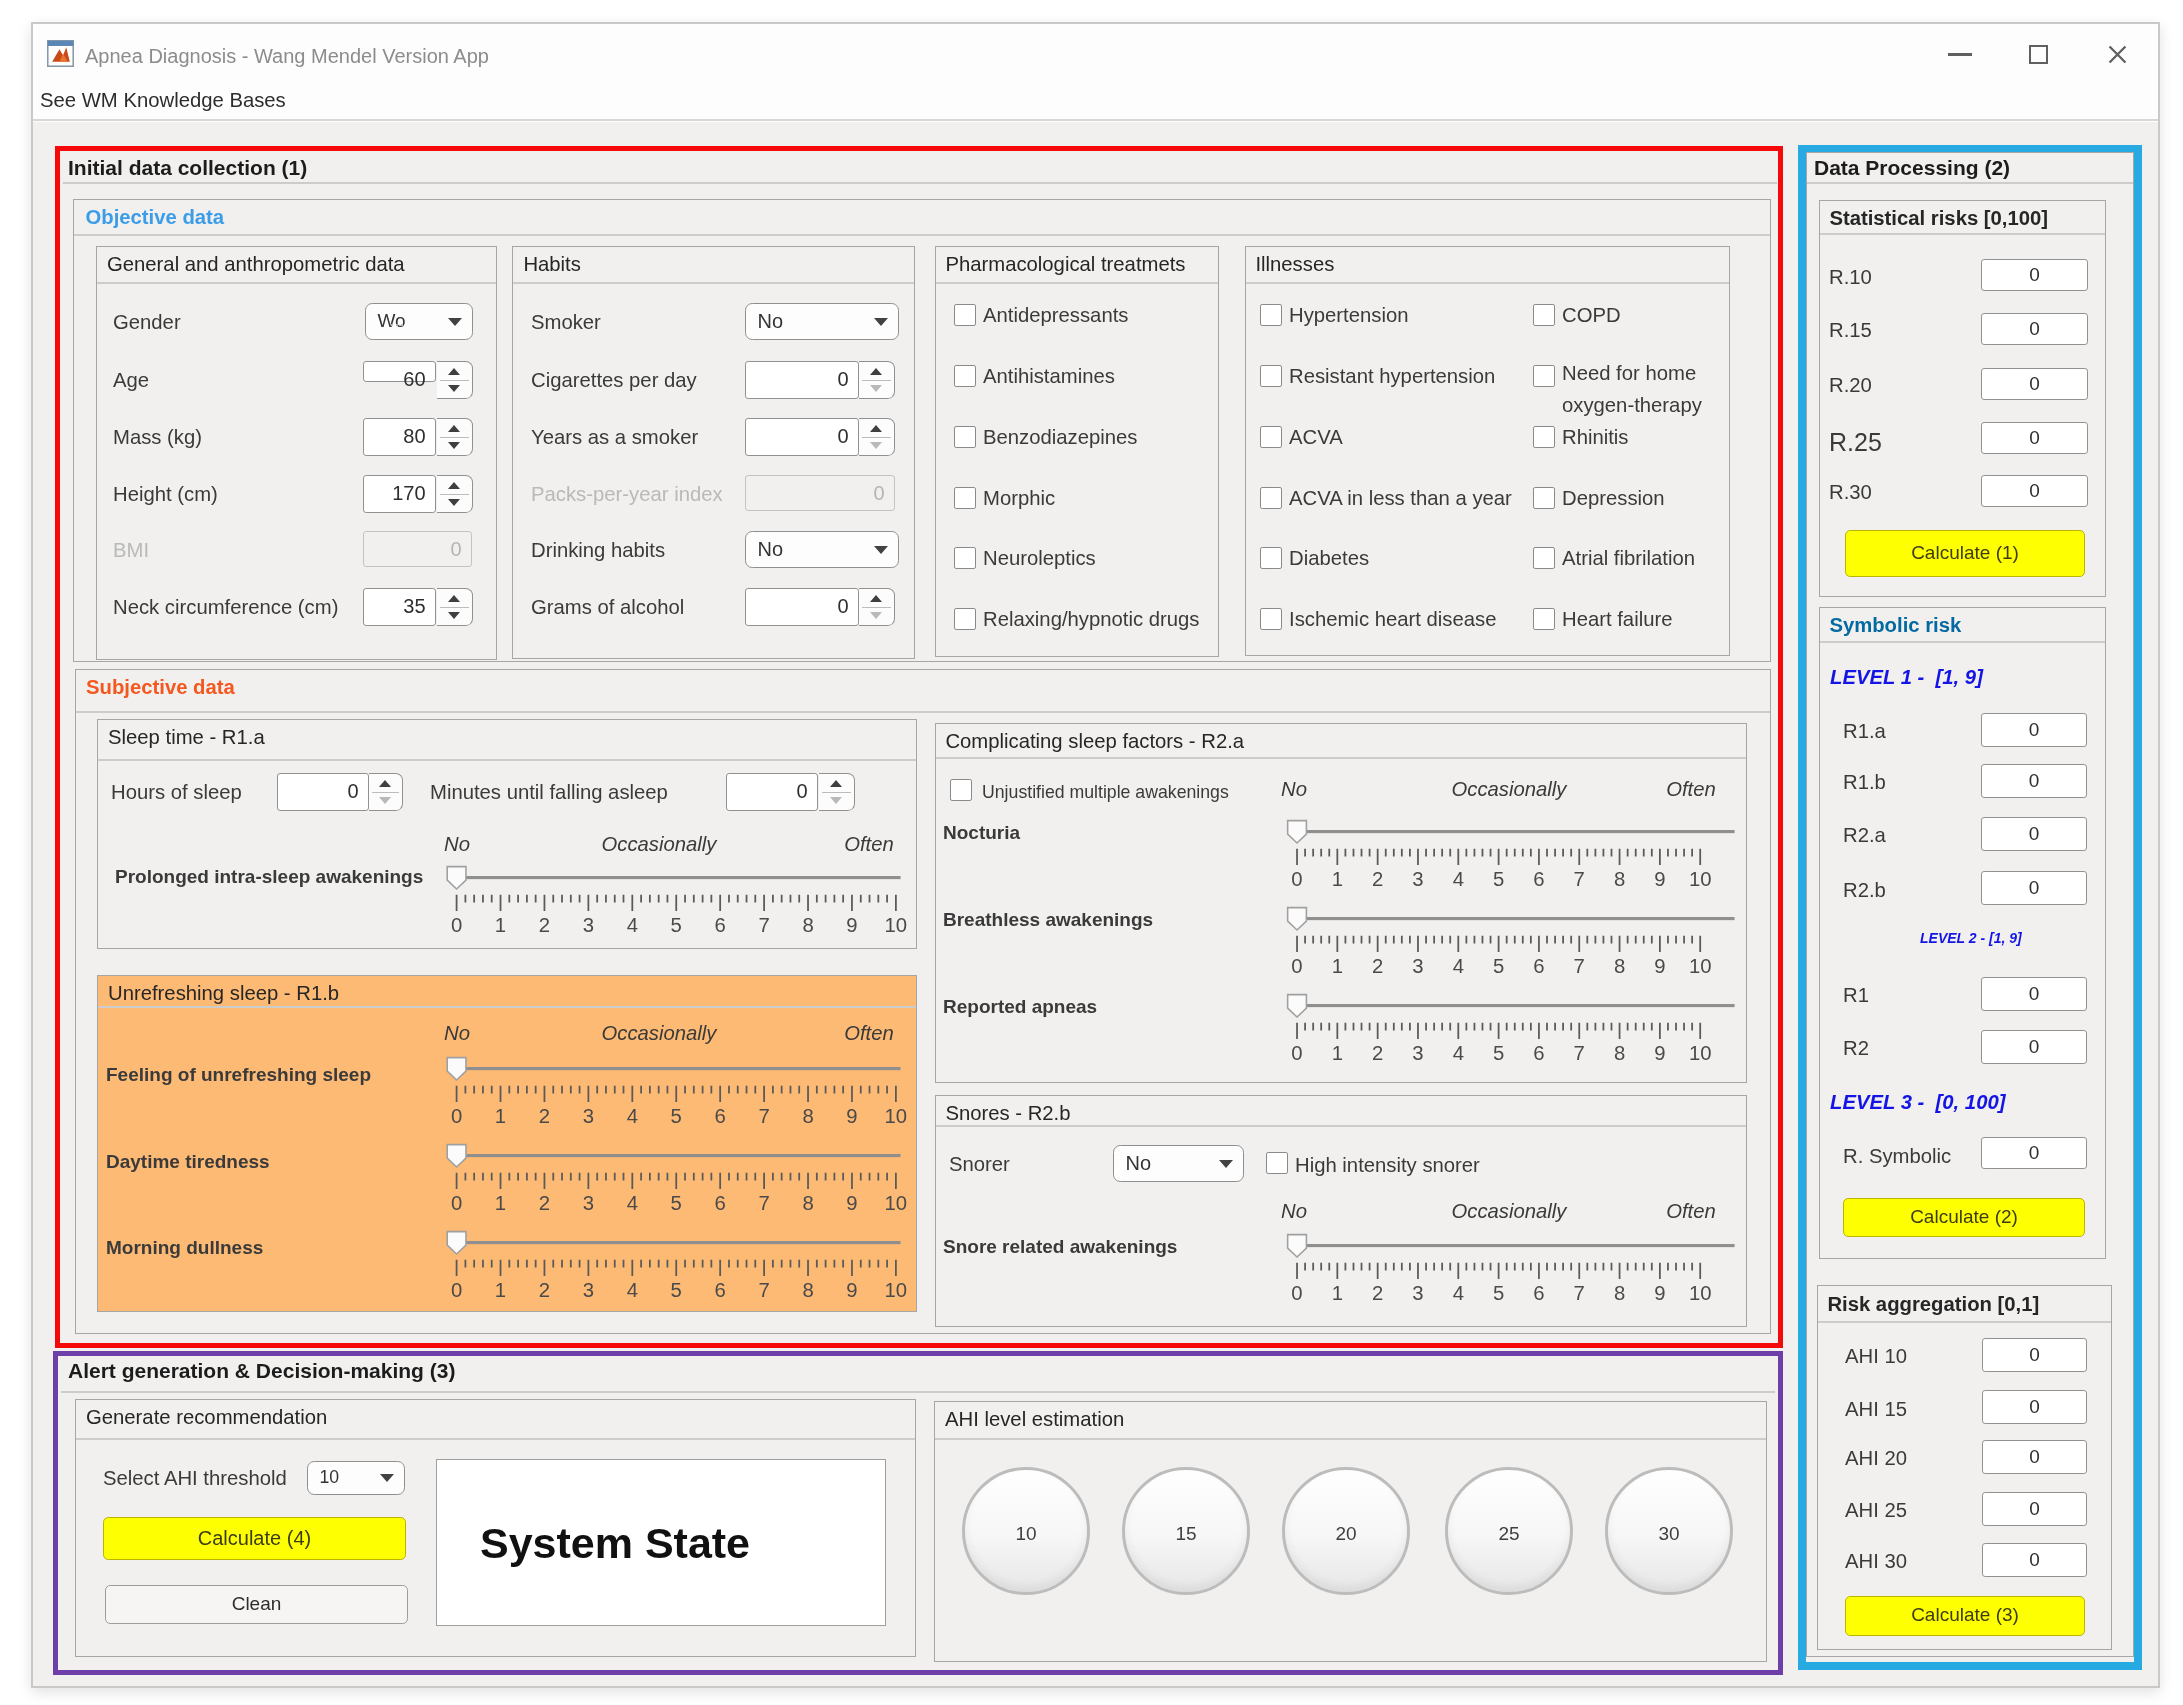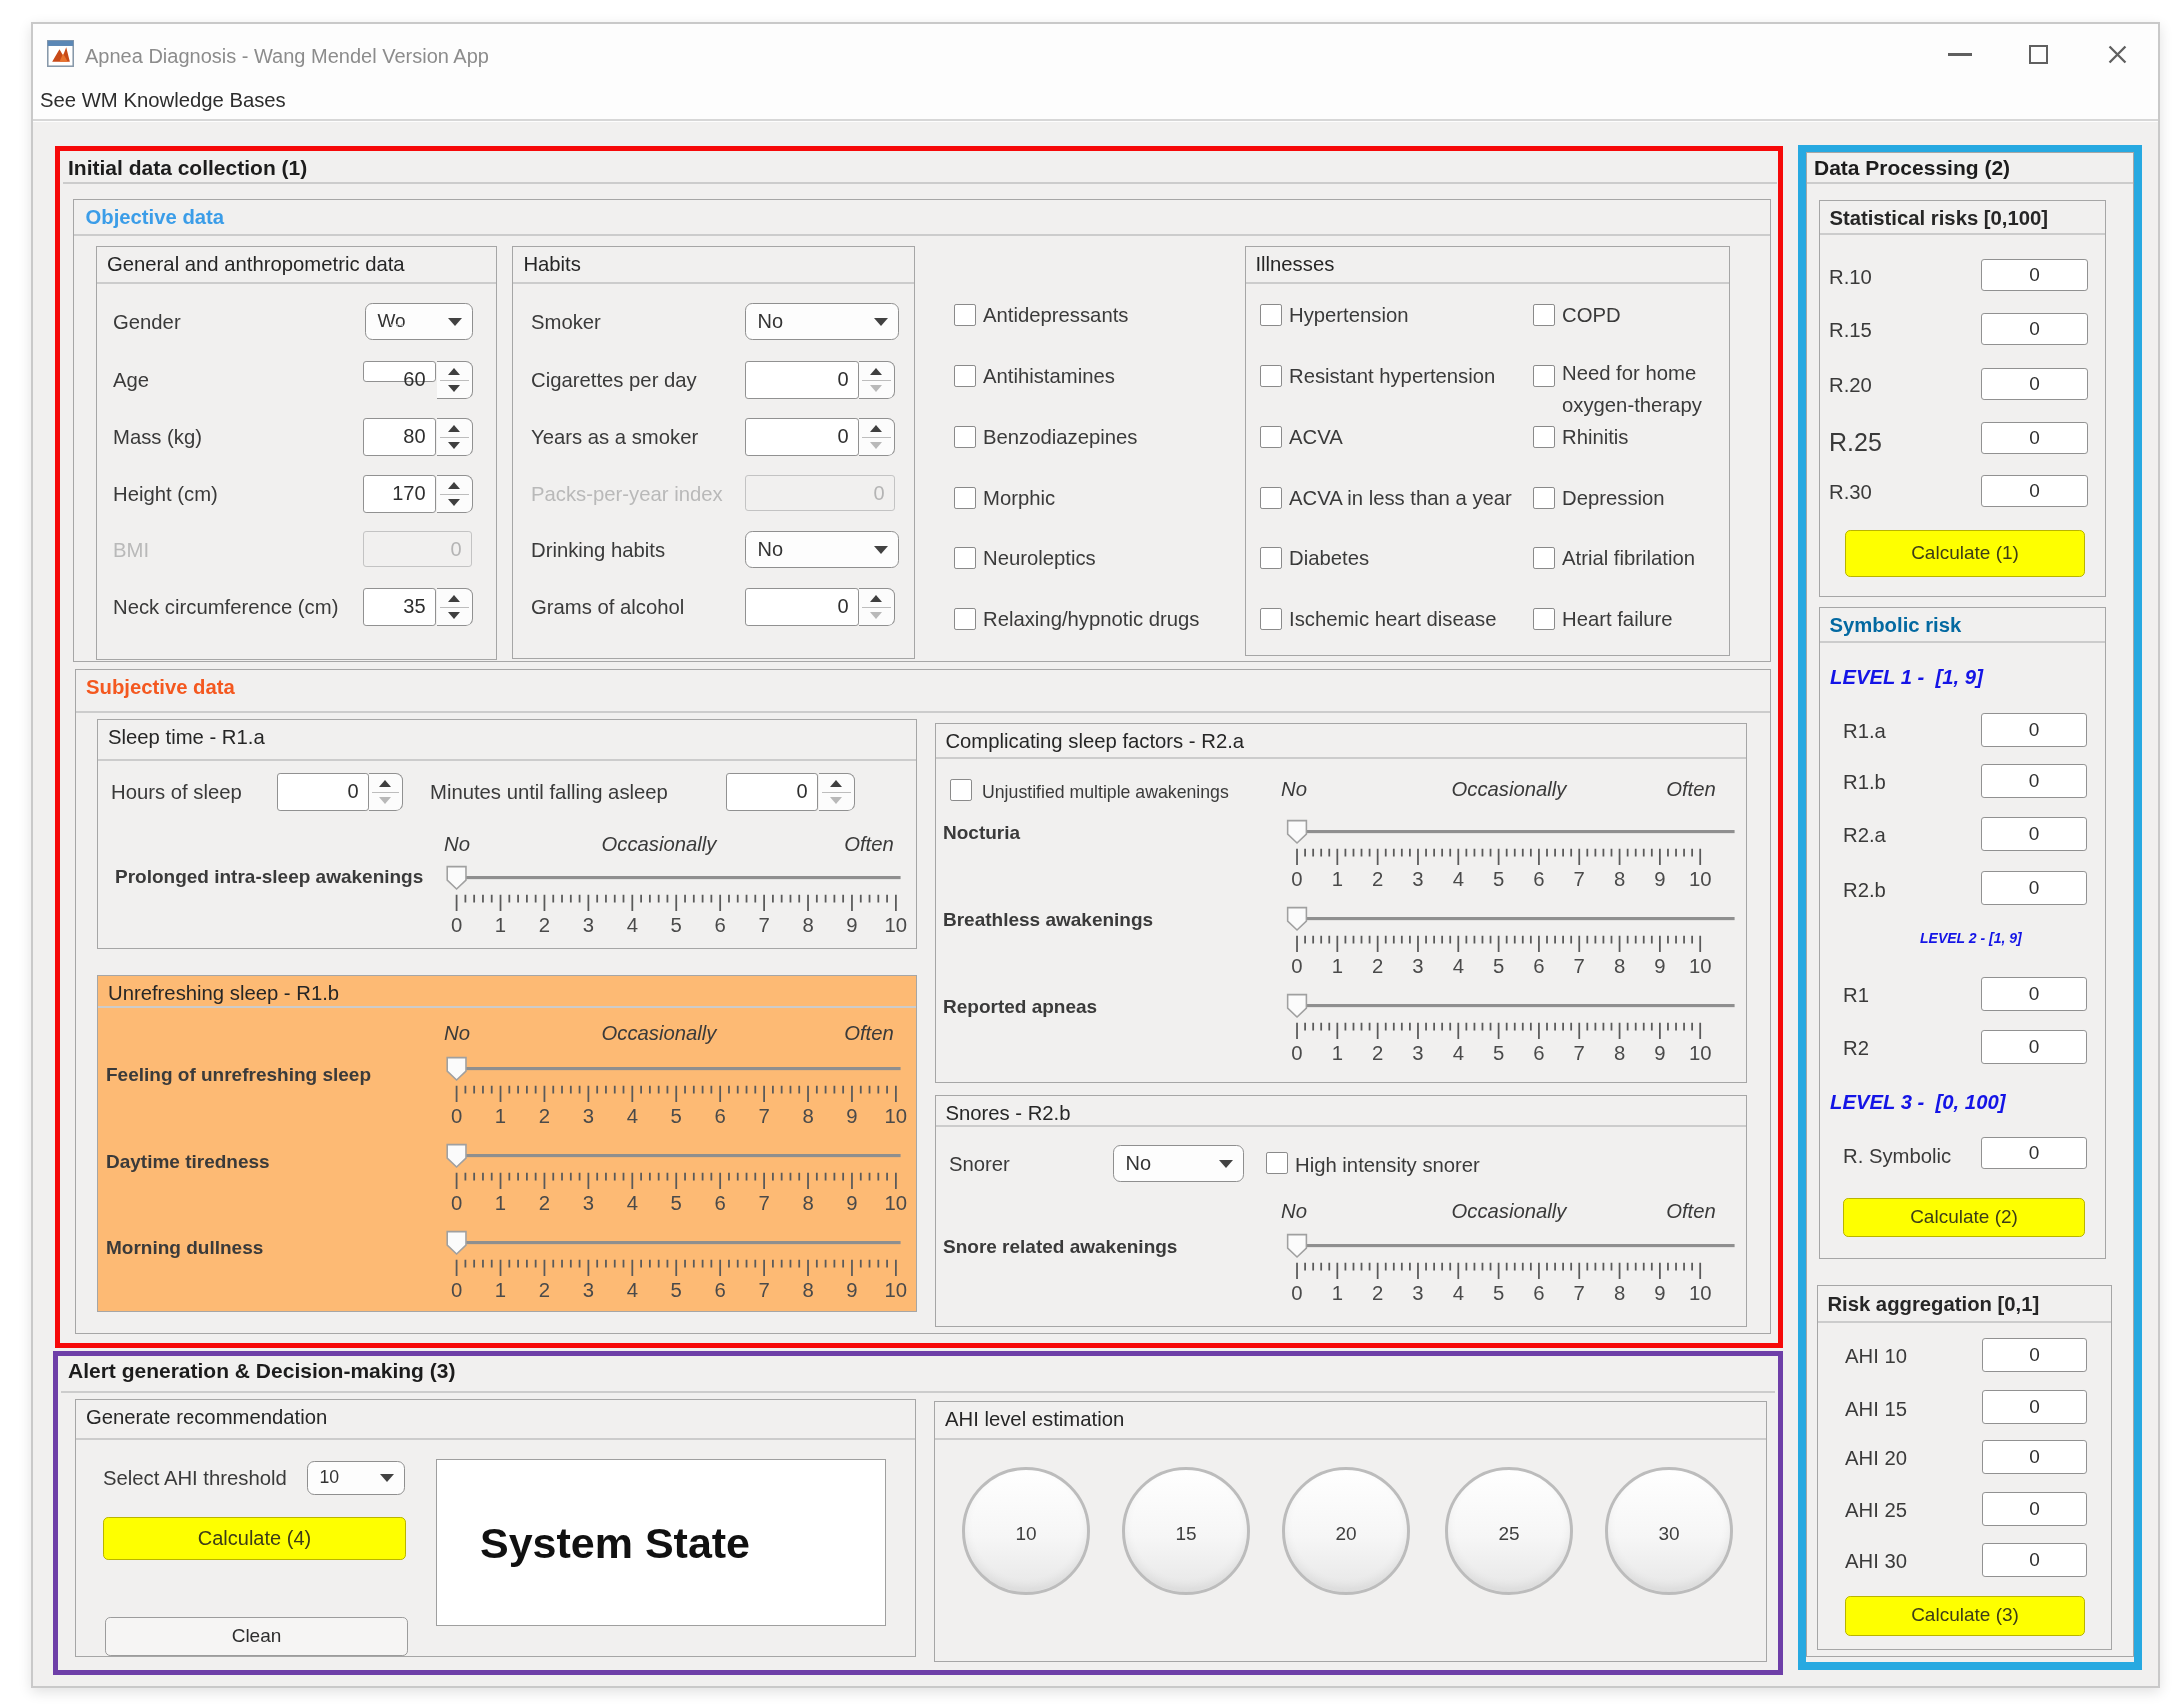--- a/index.html
+++ b/index.html
@@ -15,21 +15,21 @@
 .spd{position:absolute;left:50%;top:74%;margin-left:-6.8px;margin-top:-3.6px;width:0;height:0;border-left:6.8px solid transparent;border-right:6.8px solid transparent;border-top:7.3px solid #3f3f3f;}
 .spdd{border-top-color:#b9b9b9;}
 .spl{position:absolute;left:8%;right:8%;top:50%;height:1px;background:#bdbdbd;}
 .dd{position:absolute;background:#fdfdfd;border:1.6px solid #8f8f8f;border-radius:7.3px;}
 .dd span{position:absolute;left:11.5px;top:50%;transform:translateY(-54%);white-space:nowrap;}
 .dd i{position:absolute;right:10.4px;top:50%;margin-top:-3.6px;width:0;height:0;border-left:7.8px solid transparent;border-right:7.8px solid transparent;border-top:8.9px solid #424242;}
 .cb{position:absolute;background:#fff;border:1.6px solid #8a8a8a;border-radius:2.1px;}
 .yb{position:absolute;background:#feff00;border:1.6px solid #b9b400;border-radius:5.2px;color:#3c3c17;text-align:center;}
 .sl{position:absolute;}
 .lamp{position:absolute;border-radius:50%;border:3.6px solid #bcbcbc;background:linear-gradient(180deg,#ffffff 0%,#f6f6f6 55%,#e7e7e7 100%);text-align:center;font-size:19px;color:#3f3f3f;box-shadow:inset 0 -5.2px 9.4px rgba(0,0,0,0.06);}
-.gbtn{position:absolute;background:#f6f5f4;border:1.6px solid #9c9c9c;border-radius:5.2px;color:#2e2e2e;text-align:center;margin-top:32px;}
+.gbtn{position:absolute;background:#f6f5f4;border:1.6px solid #9c9c9c;border-radius:5.2px;color:#2e2e2e;text-align:center;}
 .abox{position:absolute;border-style:solid;}
 </style></head><body>
 <div id="page">
 <div id="win">
       <div id="appbg"></div>
     </div>
 
 <svg style="position:absolute;left:47px;top:40px" width="27" height="27" viewBox="0 0 52 52">
 <rect x="1.5" y="1.5" width="49" height="49" fill="#ffffff" stroke="#8899aa" stroke-width="3"></rect>
 <rect x="1.5" y="1.5" width="49" height="10" fill="#5b87b5"></rect>
@@ -122,20 +122,24 @@
 <div class="dd" style="left:745px;top:531px;width:154px;height:37px">
       <span style="font-size:20px;color:#333">No</span>
       <i></i>
     </div>
 <div class="ef" style="left:745px;top:588px;width:114px;height:38px;font-size:20px">0</div>
 <div class="sp" style="left:859px;top:588px;width:36px;height:38px">
       <div class="spu"></div>
       <div class="spd spdd"></div>
       <div class="spl"></div>
     </div>
+<div class="pn" style="left:935px;top:246px;width:284px;height:411px;background:#f1f0ef;border-color:#a6a6a6">
+<div style="position:absolute;left:9.4px;top:5.7px;font-size:20.3px;font-weight:normal;color:#262626;white-space:nowrap">Pharmacological treatmets</div>
+<div class="sep" style="top:35px"></div>
+</div>
 <div class="cb" style="left:954px;top:304px;width:22px;height:22px"></div>
 <div class="t" style="left:983px;top:304px;font-size:20.3px;font-weight:normal;font-style:normal;color:#3a3a3a">Antidepressants</div>
 <div class="cb" style="left:954px;top:365px;width:22px;height:22px"></div>
 <div class="t" style="left:983px;top:365px;font-size:20.3px;font-weight:normal;font-style:normal;color:#3a3a3a">Antihistamines</div>
 <div class="cb" style="left:954px;top:426px;width:22px;height:22px"></div>
 <div class="t" style="left:983px;top:426px;font-size:20.3px;font-weight:normal;font-style:normal;color:#3a3a3a">Benzodiazepines</div>
 <div class="cb" style="left:954px;top:487px;width:22px;height:22px"></div>
 <div class="t" style="left:983px;top:487px;font-size:20.3px;font-weight:normal;font-style:normal;color:#3a3a3a">Morphic</div>
 <div class="cb" style="left:954px;top:547px;width:22px;height:22px"></div>
 <div class="t" style="left:983px;top:547px;font-size:20.3px;font-weight:normal;font-style:normal;color:#3a3a3a">Neuroleptics</div>

